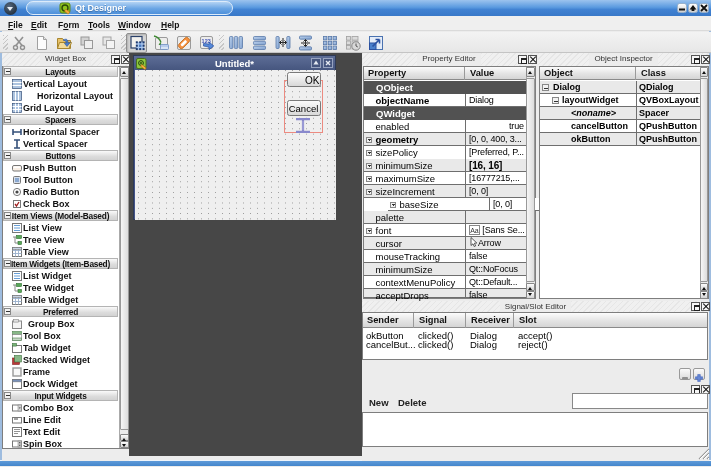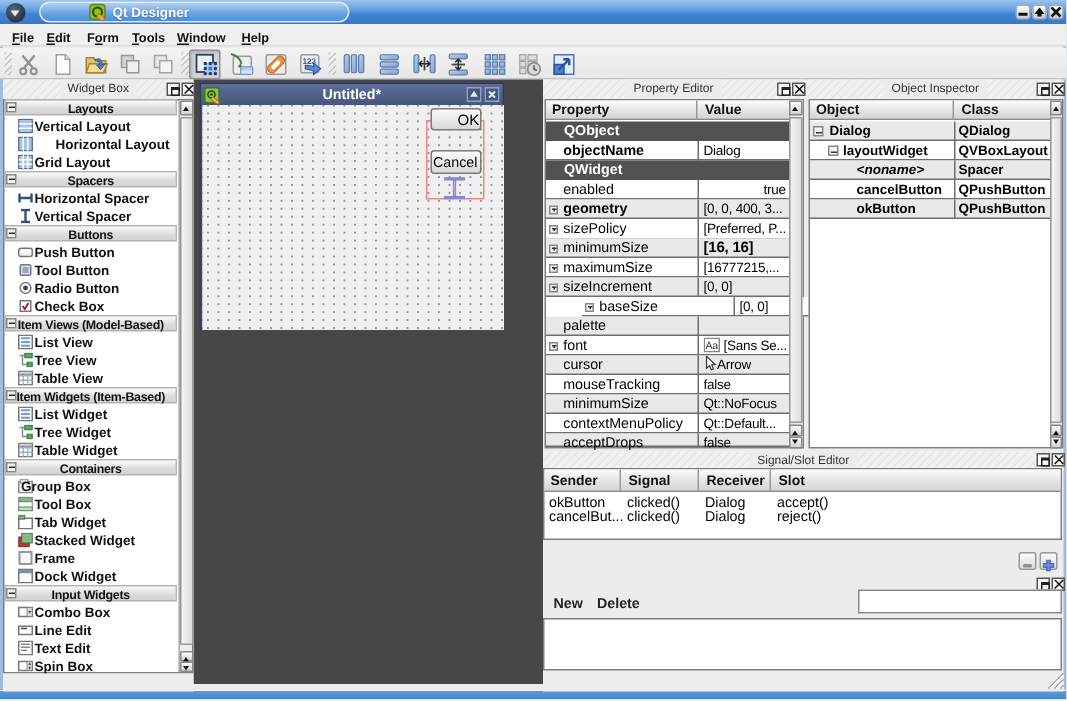--- a/index.html
+++ b/index.html
@@ -343,27 +343,27 @@
       <rect x="4.5" y="0.5" width="5" height="3" fill="#58a858" stroke="#2c6e2c" stroke-width="0.6"></rect>
       <rect x="6" y="6.5" width="3.5" height="3" fill="#58a858" stroke="#2c6e2c" stroke-width="0.6"></rect>
     </svg>
 <div class="wi" style="left:23px;top:282.0px;height:12px;line-height:12px;">Tree Widget</div>
 <svg class="abs" style="left:12px;top:295.0px" width="10" height="10">
       <rect x="0.5" y="0.5" width="9" height="9" fill="#fff" stroke="#777"></rect>
       <path d="M0.5 3.5 H9.5 M0.5 6.5 H9.5 M3.5 0.5 V9.5 M6.5 0.5 V9.5" stroke="#9ab0cc" stroke-width="0.9"></path>
       <rect x="0.5" y="0.5" width="9" height="2" fill="#c8d4e4" stroke="#777" stroke-width="0.6"></rect>
     </svg>
 <div class="wi" style="left:23px;top:294.0px;height:12px;line-height:12px;">Table Widget</div>
-<div class="cat" style="top:306.0px;height:11px;line-height:11px;">Containers</div>
+<div class="cat" style="top:306.0px;height:11px;line-height:11px;">Preferred</div>
 <div class="exp" style="left:4px;top:307.5px;"></div>
 <svg class="abs" style="left:12px;top:319.0px" width="10" height="10">
       <rect x="0.5" y="2" width="9" height="7.5" fill="#f4f4f4" stroke="#888"></rect>
       <rect x="1.5" y="0.5" width="5" height="2.6" fill="#e0e0e0" stroke="#888" stroke-width="0.6"></rect>
     </svg>
-<div class="wi" style="left:14px;top:318.0px;height:12px;line-height:12px;">Group Box</div>
+<div class="wi" style="left:28px;top:318.0px;height:12px;line-height:12px;">Group Box</div>
 <svg class="abs" style="left:12px;top:331.0px" width="10" height="10">
       <rect x="0.5" y="0.5" width="9" height="3" fill="#88b888" stroke="#4c804c" stroke-width="0.6"></rect>
       <rect x="0.5" y="3.5" width="9" height="6" fill="#fff" stroke="#777" stroke-width="0.6"></rect>
       <rect x="0.5" y="7" width="9" height="2.5" fill="#c8d8c8" stroke="#4c804c" stroke-width="0.6"></rect>
     </svg>
 <div class="wi" style="left:23px;top:330.0px;height:12px;line-height:12px;">Tool Box</div>
 <svg class="abs" style="left:12px;top:343.0px" width="10" height="10">
       <rect x="0.5" y="2.5" width="9" height="7" fill="#fff" stroke="#777"></rect>
       <rect x="0.5" y="0.5" width="4" height="2.6" fill="#78b478" stroke="#3c703c" stroke-width="0.6"></rect>
     </svg>

